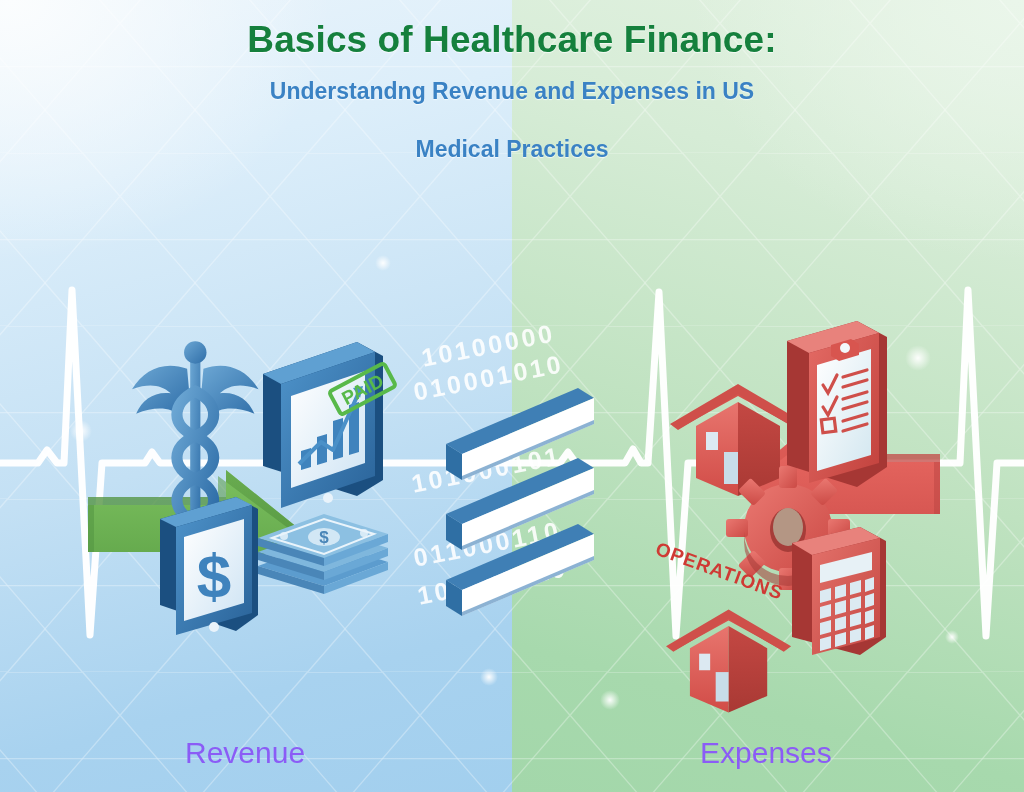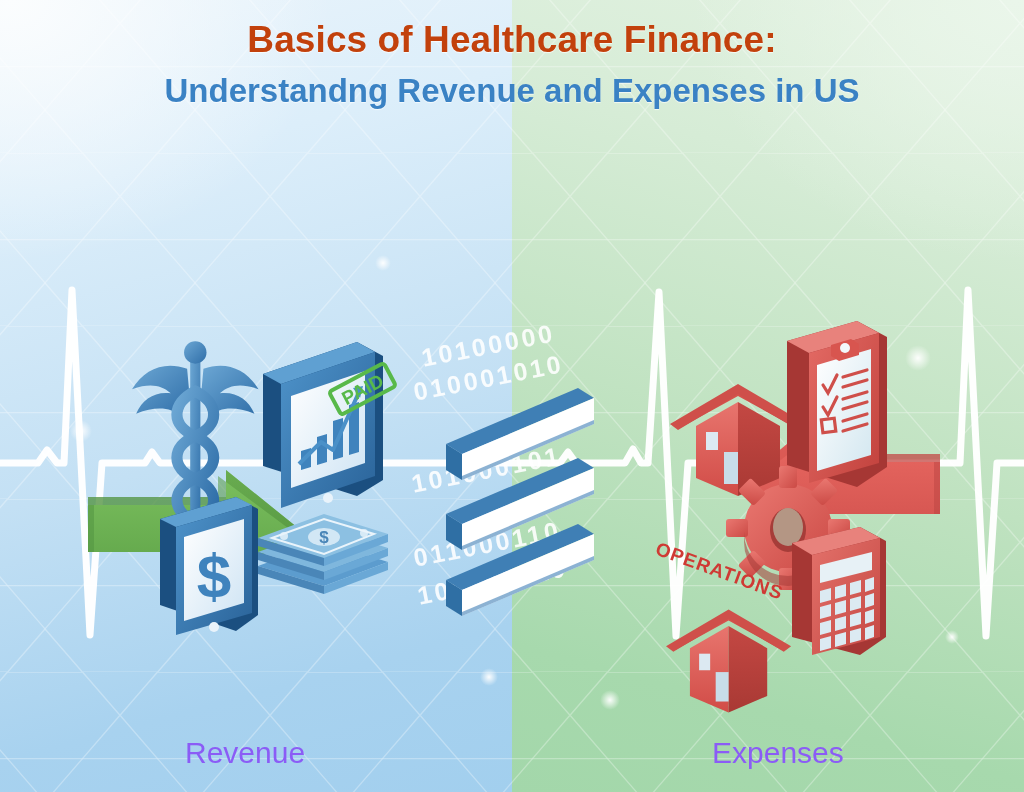--- a/index.html
+++ b/index.html
@@ -30,32 +30,32 @@
 
   
   .spark{position:absolute;border-radius:50%;background:radial-gradient(circle,rgba(255,255,255,.95) 0%,rgba(255,255,255,0) 70%);}
 
   
   .ecg{position:absolute;left:0;top:0;width:1024px;height:792px;}
 
   
   .title-wrap{position:absolute;left:0;top:18px;width:1024px;text-align:center;}
   .title-l1{
-    font-size:37px;font-weight:bold;color:#c2410c;letter-spacing:.1px;
+    font-size:37px;font-weight:bold;color:#15803d;letter-spacing:.1px;
     line-height:44px;text-shadow:0 1px 1px rgba(255,255,255,.75);
   }
   .title-l2{
-    font-size:33px;font-weight:bold;color:#3a82c4;
+    font-size:23px;font-weight:bold;color:#3a82c4;
     line-height:58px;text-shadow:0 1px 1px rgba(255,255,255,.7);text-align:center;
   }
 
   
   .foot{position:absolute;bottom:22px;font-size:30px;color:#8b5cf6;font-weight:400;}
   .foot-left{left:185px;}
-  .foot-right{left:700px;margin-left:12px;}
+  .foot-right{left:700px;}
 
   
   .binary{position:absolute;color:rgba(255,255,255,.88);font-weight:bold;
     font-family:"Liberation Sans","DejaVu Sans",sans-serif;
     letter-spacing:3px;transform-origin:left center;user-select:none;}
 
   
   .layer{position:absolute;}
   svg{overflow:visible;}
 </style>
@@ -96,20 +96,21 @@
                L312 444 L322 468 L332 444 L342 463 L560 463
                L568 452 L576 463 L625 463 L633 449 L641 463 L648 463
                L659 292 L676 636 L688 463 L730 463 L737 452 L745 463 L960 463
                L968 290 L986 636 L997 463 L1034 463"></path>
     </g>
   </svg>
 
   <div class="title-wrap">
     <div class="title-l1">Basics of Healthcare Finance:</div>
     <div class="title-l2">Understandng Revenue and Expenses in US</div>
+    <div class="title-l2">Medical Practices</div>
   </div>
 
   <svg class="layer" style="left:10px;top:300px;" width="400" height="380" viewBox="0 0 400 380">
     <defs>
       <linearGradient id="gArrow" x1="0" y1="0" x2="0" y2="1">
         <stop offset="0" stop-color="#7cc05f"></stop>
           <stop offset="1" stop-color="#5da247"></stop>
       </linearGradient>
       <linearGradient id="gArrowTop" x1="0" y1="0" x2="0" y2="1">
         <stop offset="0" stop-color="#5a9c44"></stop>

